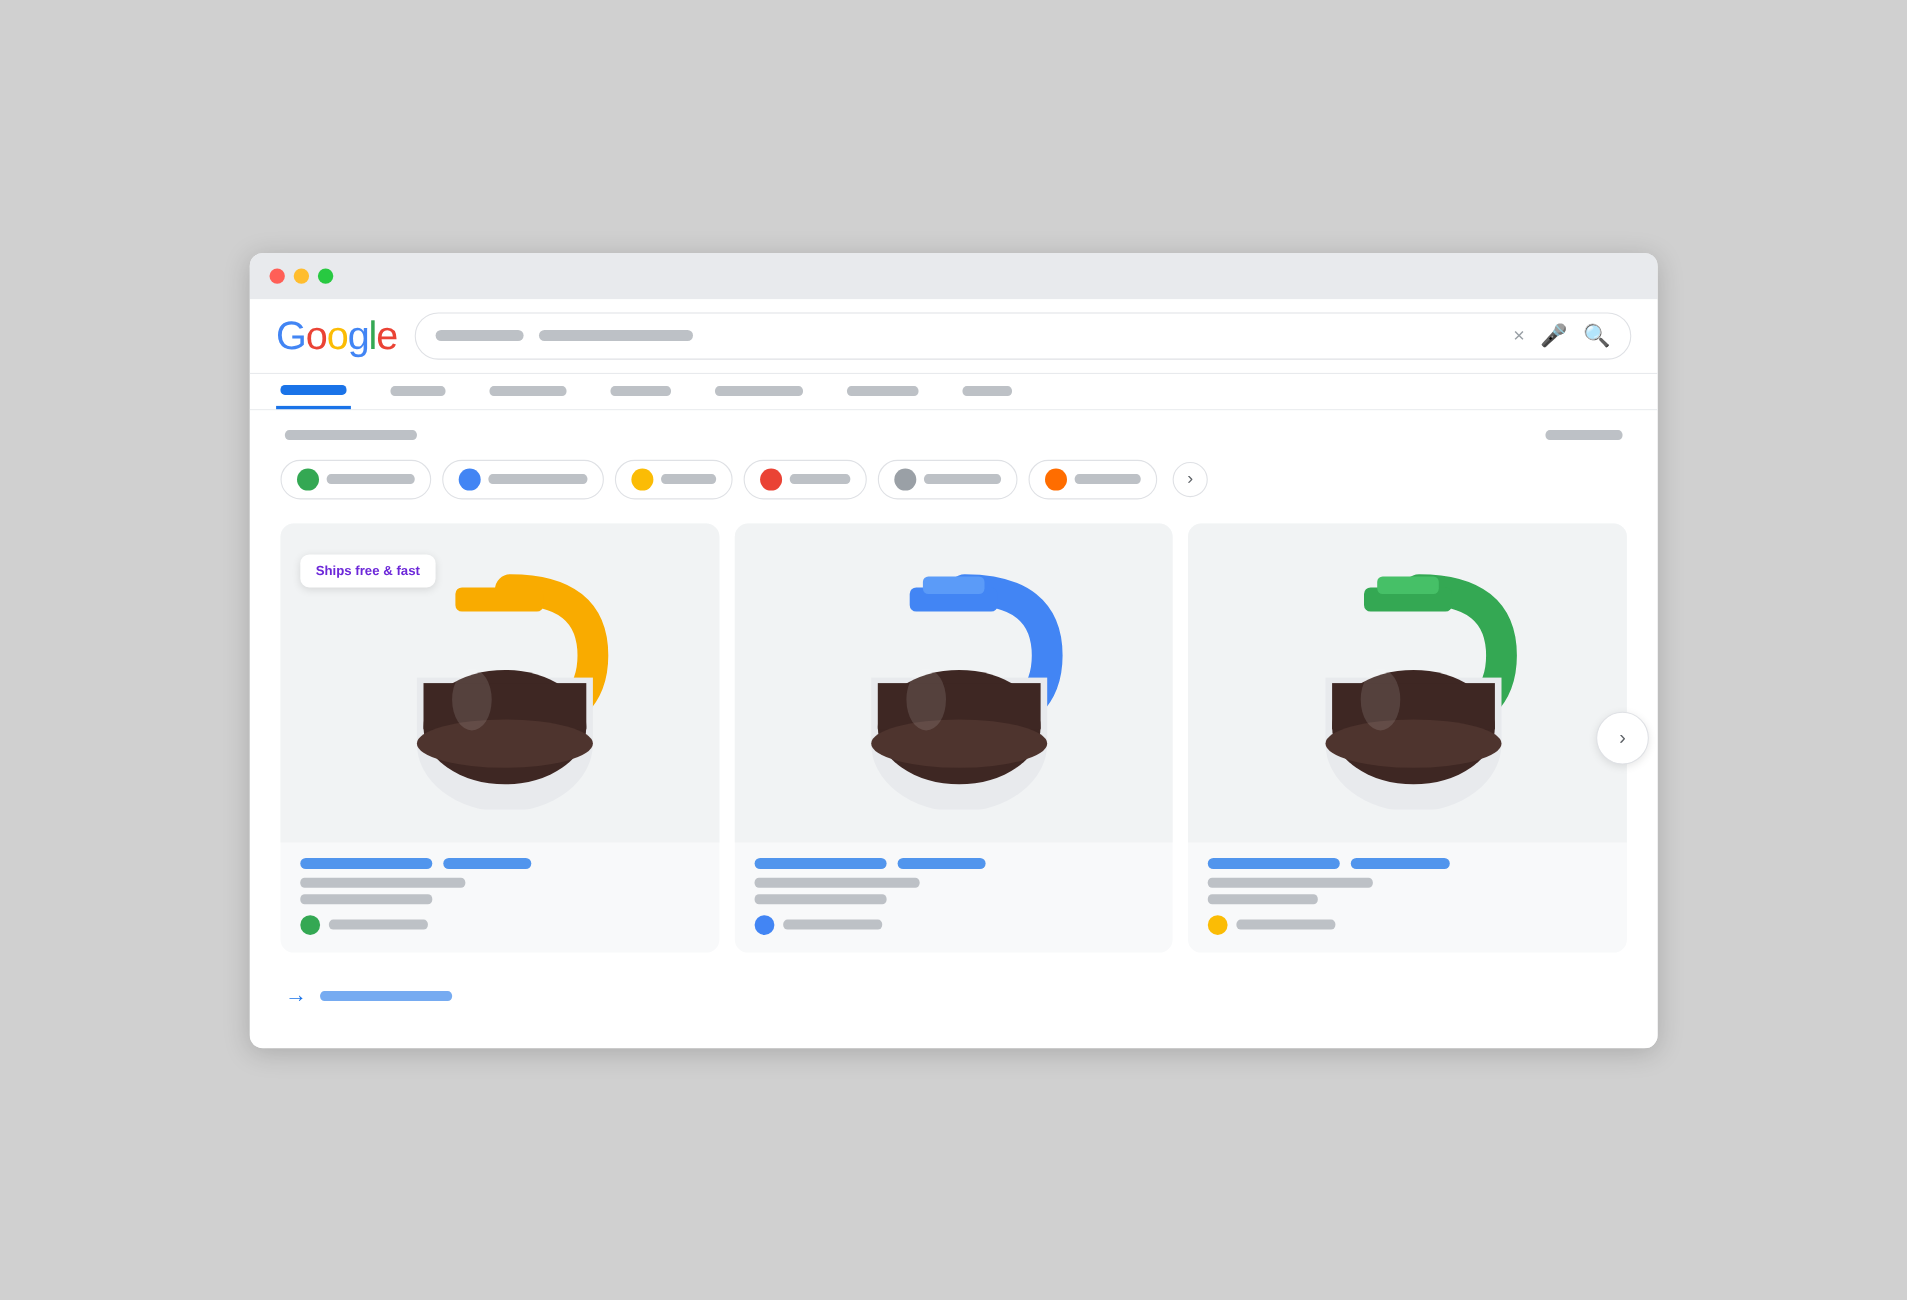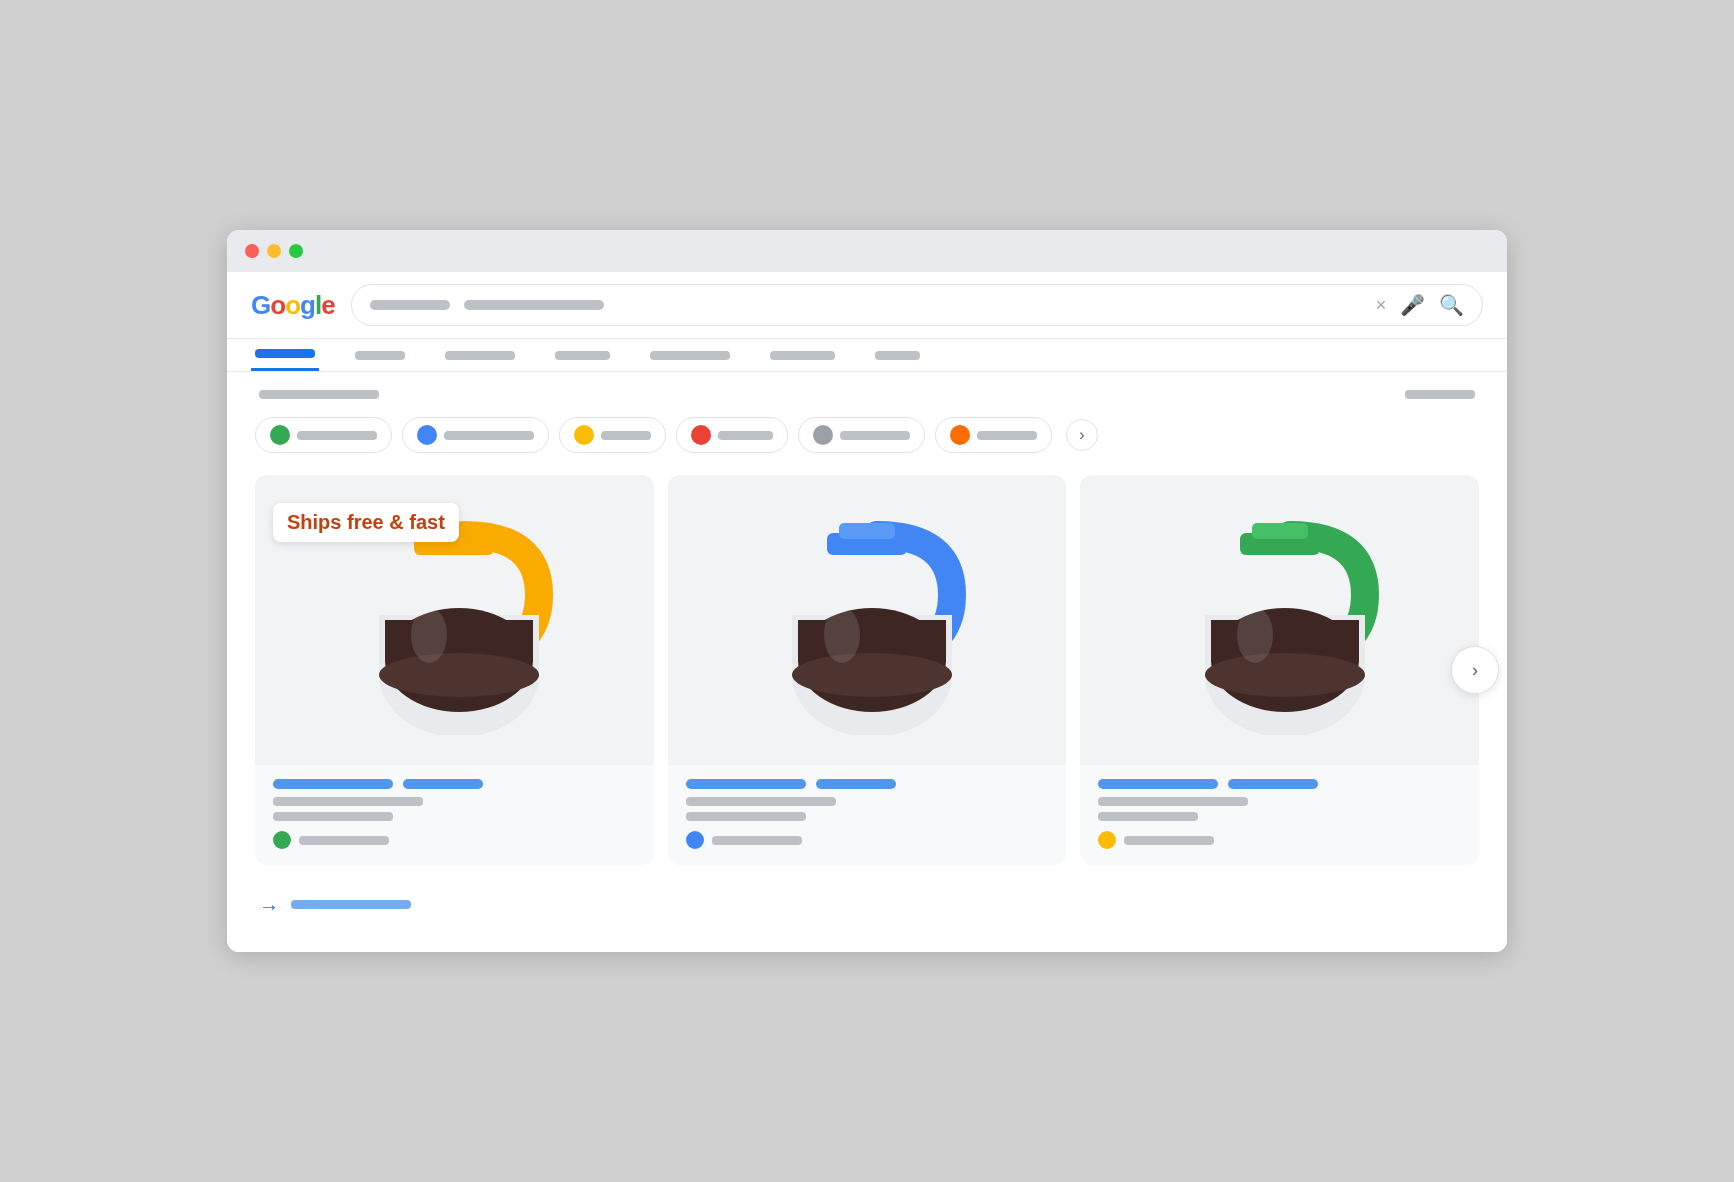--- a/index.html
+++ b/index.html
@@ -37,22 +37,22 @@
     
     .address-bar-row {
       background: #fff;
       padding: 12px 24px;
       display: flex;
       align-items: center;
       gap: 16px;
       border-bottom: 1px solid #e8eaed;
     }
     .google-logo {
-      font-size: 26px;
-      font-weight: 700;
+      font-size: 36px;
+      font-weight: 400;
       letter-spacing: -1px;
       flex-shrink: 0;
     }
     .g-blue { color: #4285F4; }
     .g-red { color: #EA4335; }
     .g-yellow { color: #FBBC05; }
     .g-green { color: #34A853; }
 
     .search-bar {
       flex: 1;
@@ -233,23 +233,23 @@
     }
 
     
     .ships-free-badge {
       position: absolute;
       top: 28px;
       left: 18px;
       background: #fff;
       border-radius: 8px;
       padding: 8px 14px;
-      font-size: 20px;
+      font-size: 12px;
       font-weight: 600;
-      color: #c2410c;
+      color: #6d28d9;
       box-shadow: 0 2px 8px rgba(0,0,0,0.12);
       white-space: nowrap;
       z-index: 10;
     }
 
     
     .product-info {
       padding: 14px 18px 16px;
     }
     .product-title-lines {

